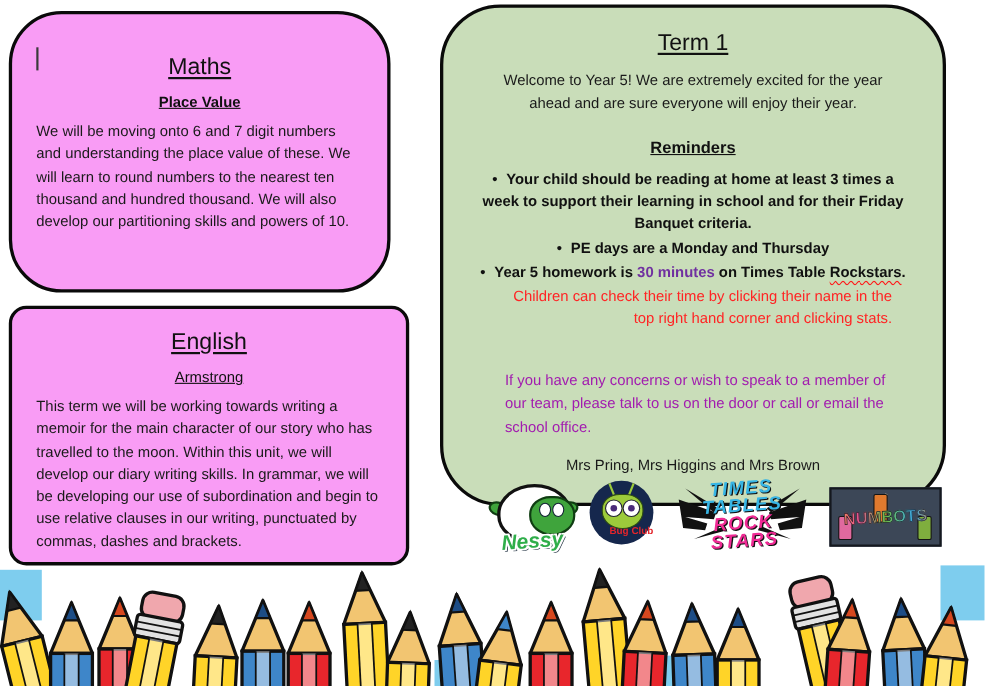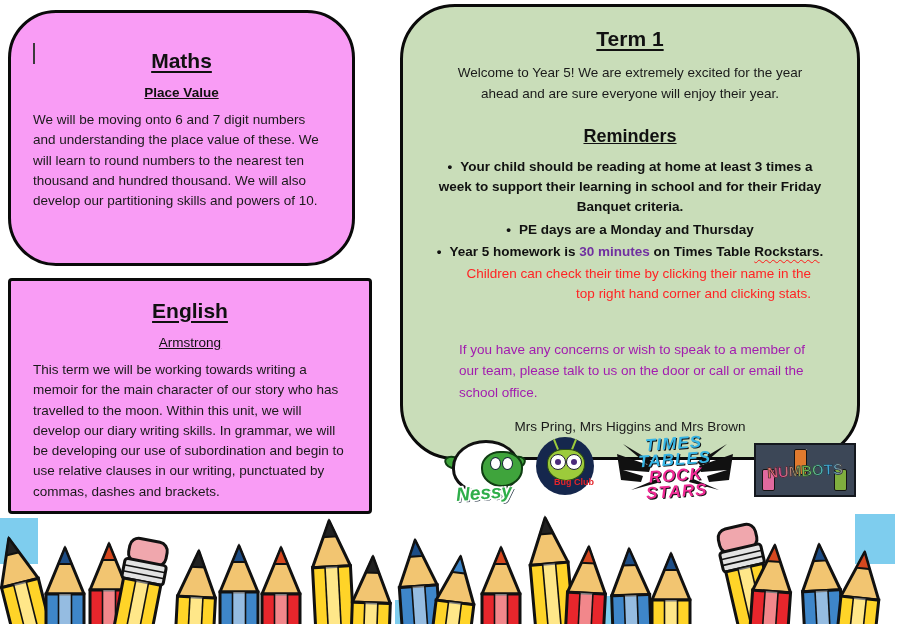--- a/index.html
+++ b/index.html
@@ -18,34 +18,34 @@
   }
   .maths-box{
     left:8px; top:10px; width:347px; height:256px;
     background:#f99cf5;
     border-radius:48px;
     padding:14px 22px 10px 22px;
   }
   .english-box{
     left:8px; top:278px; width:364px; height:236px;
     background:#f99cf5;
-    border-radius:4px;
+    border-radius:16px;
     padding:12px 22px 10px 22px;
   }
   .term-box{
     left:400px; top:4px; width:460px; height:456px;
     background:#c9ddb9;
     border-radius:55px;
     padding:14px 28px 10px 28px;
   }
 
   .box-title{
     text-align:center;
     font-size:21px;
-    font-weight:bold;
+    font-weight:normal;
     text-decoration:underline;
     text-underline-offset:3px;
     color:#111;
     margin:6px 0 12px 0;
   }
   .maths-box .box-title{margin-top:22px;}
   .sub-heading{
     font-size:13.5px;
     font-weight:bold;
     text-decoration:underline;
@@ -70,21 +70,21 @@
   
   .term-welcome{
     text-align:center;
     font-size:13.5px;
     line-height:1.55;
     color:#1a1a1a;
     margin:2px 10px 10px 10px;
   }
   .reminders-heading{
     text-align:center;
-    font-size:18px;
+    font-size:15px;
     font-weight:bold;
     text-decoration:underline;
     color:#111;
     margin:21px 0 10px 0;
   }
   .bullet-list{margin:0;padding:0;list-style:none;}
   .bullet-list li{
     text-align:center;
     font-size:13.5px;
     font-weight:bold;

